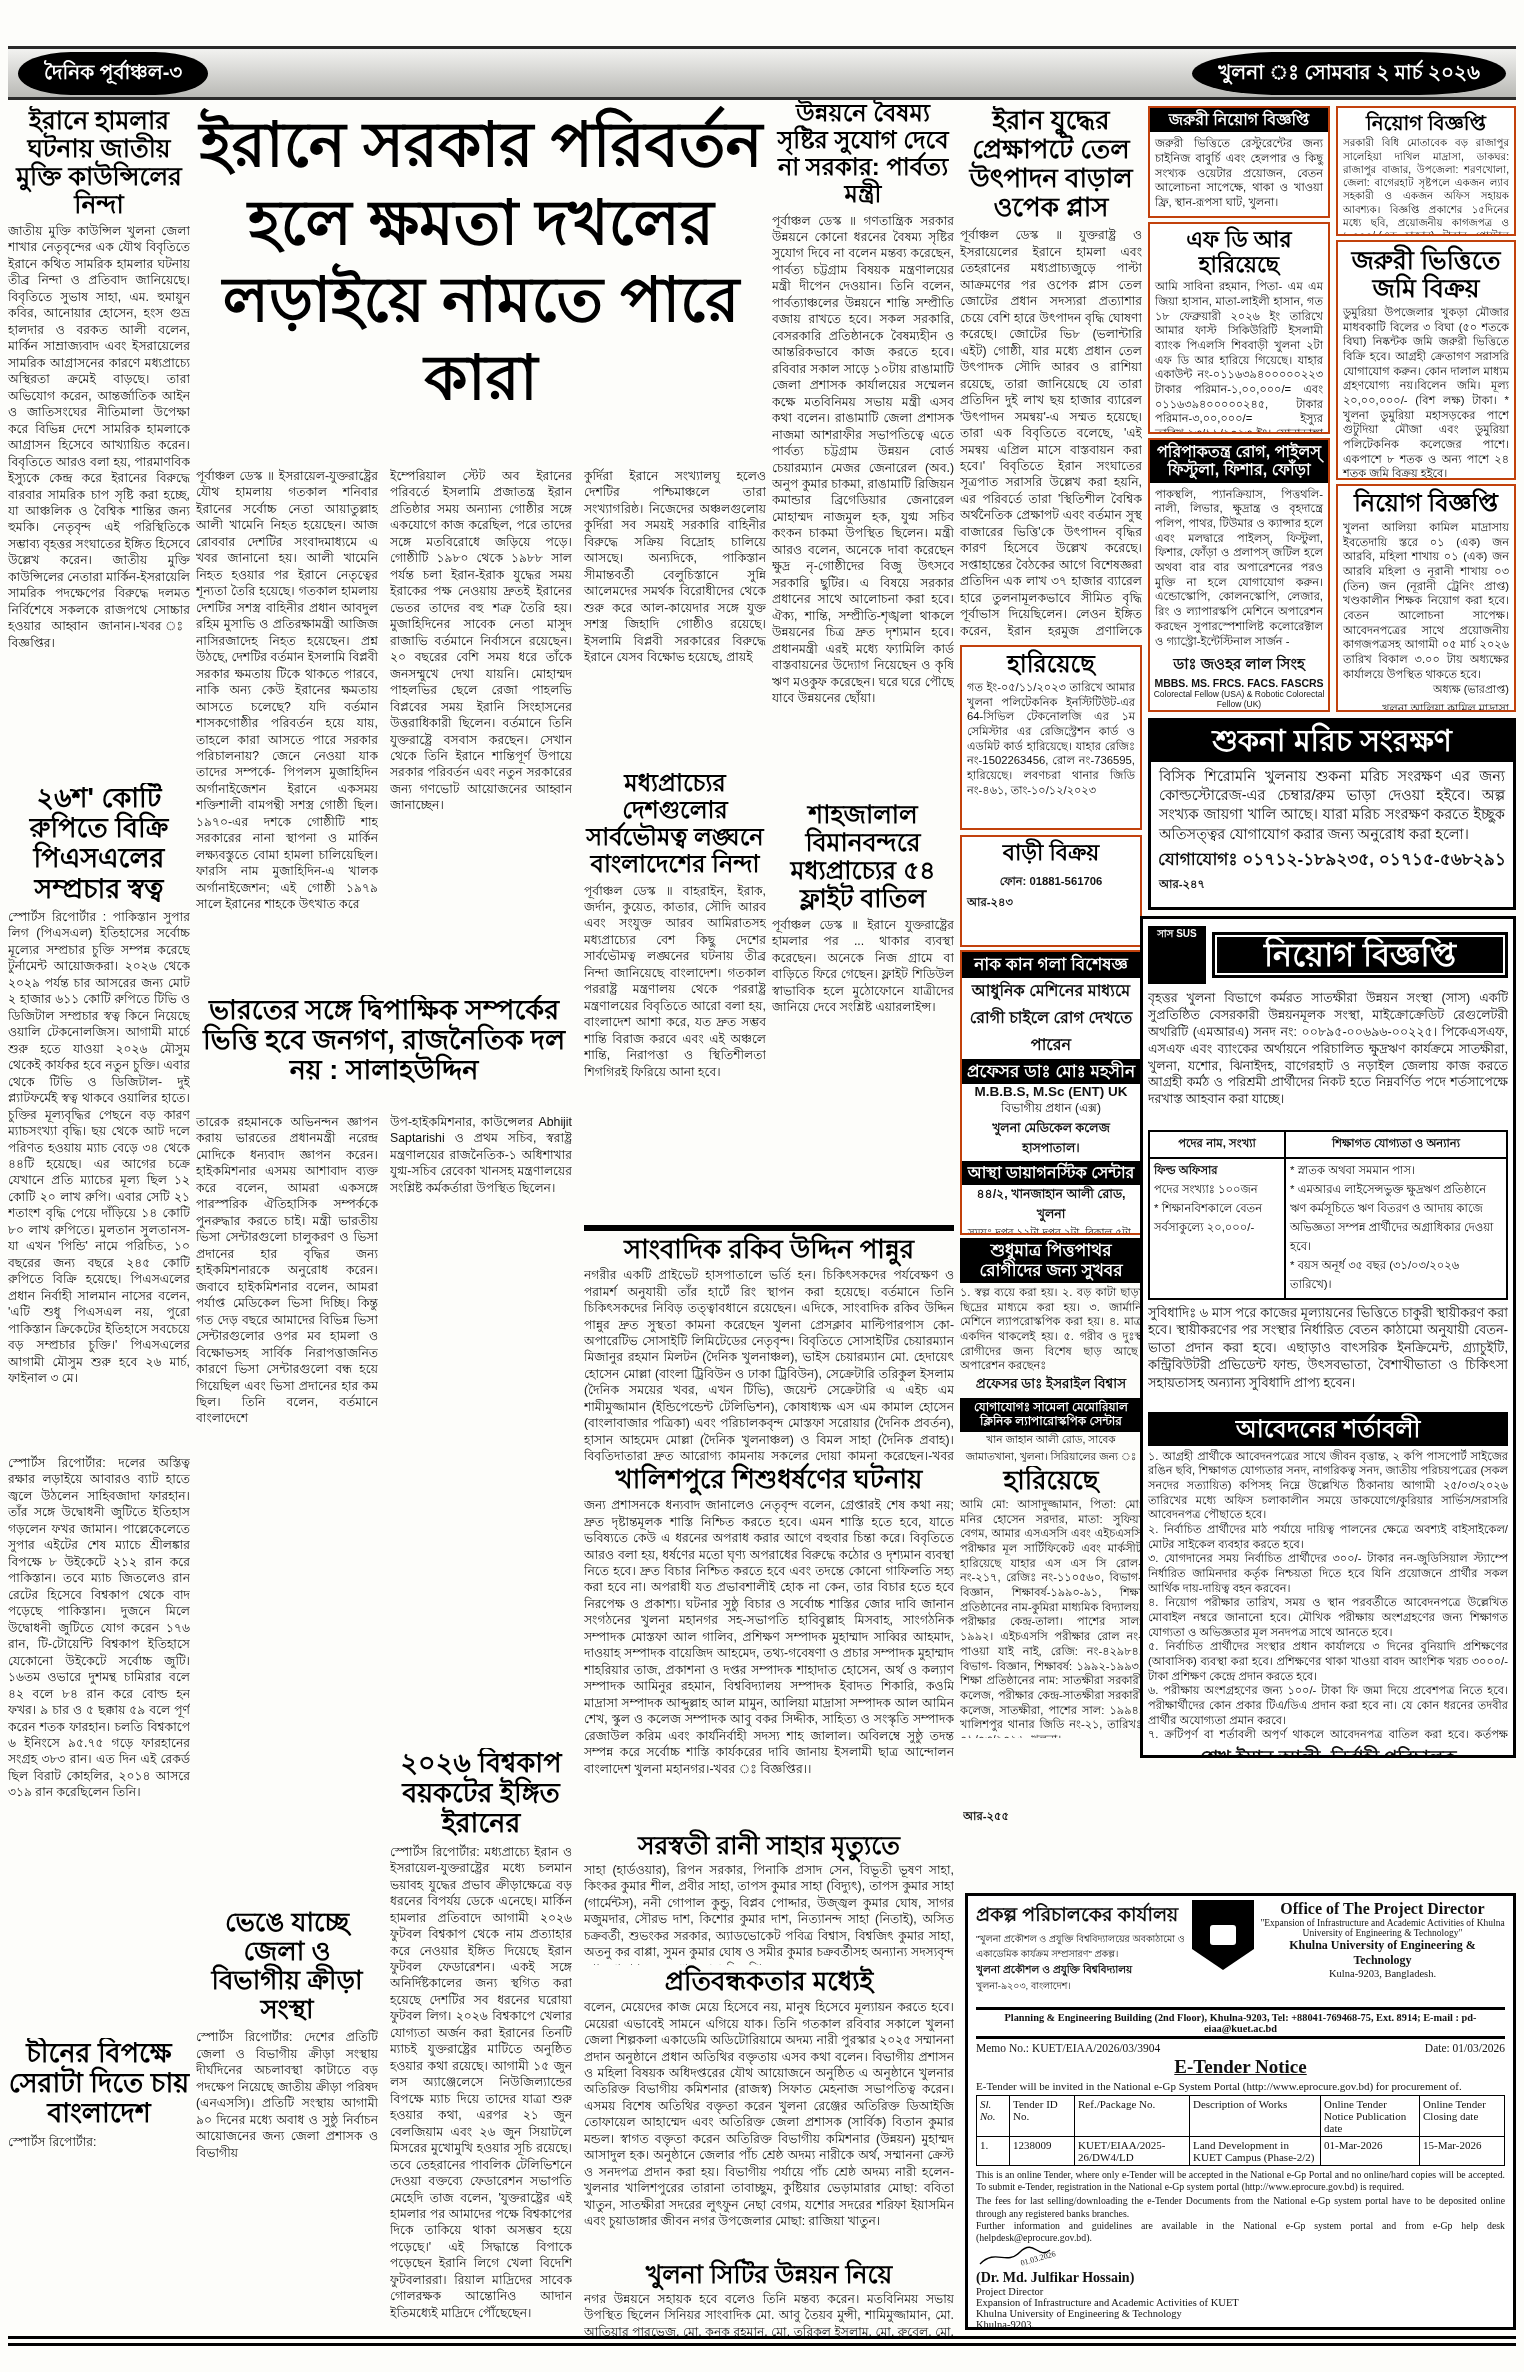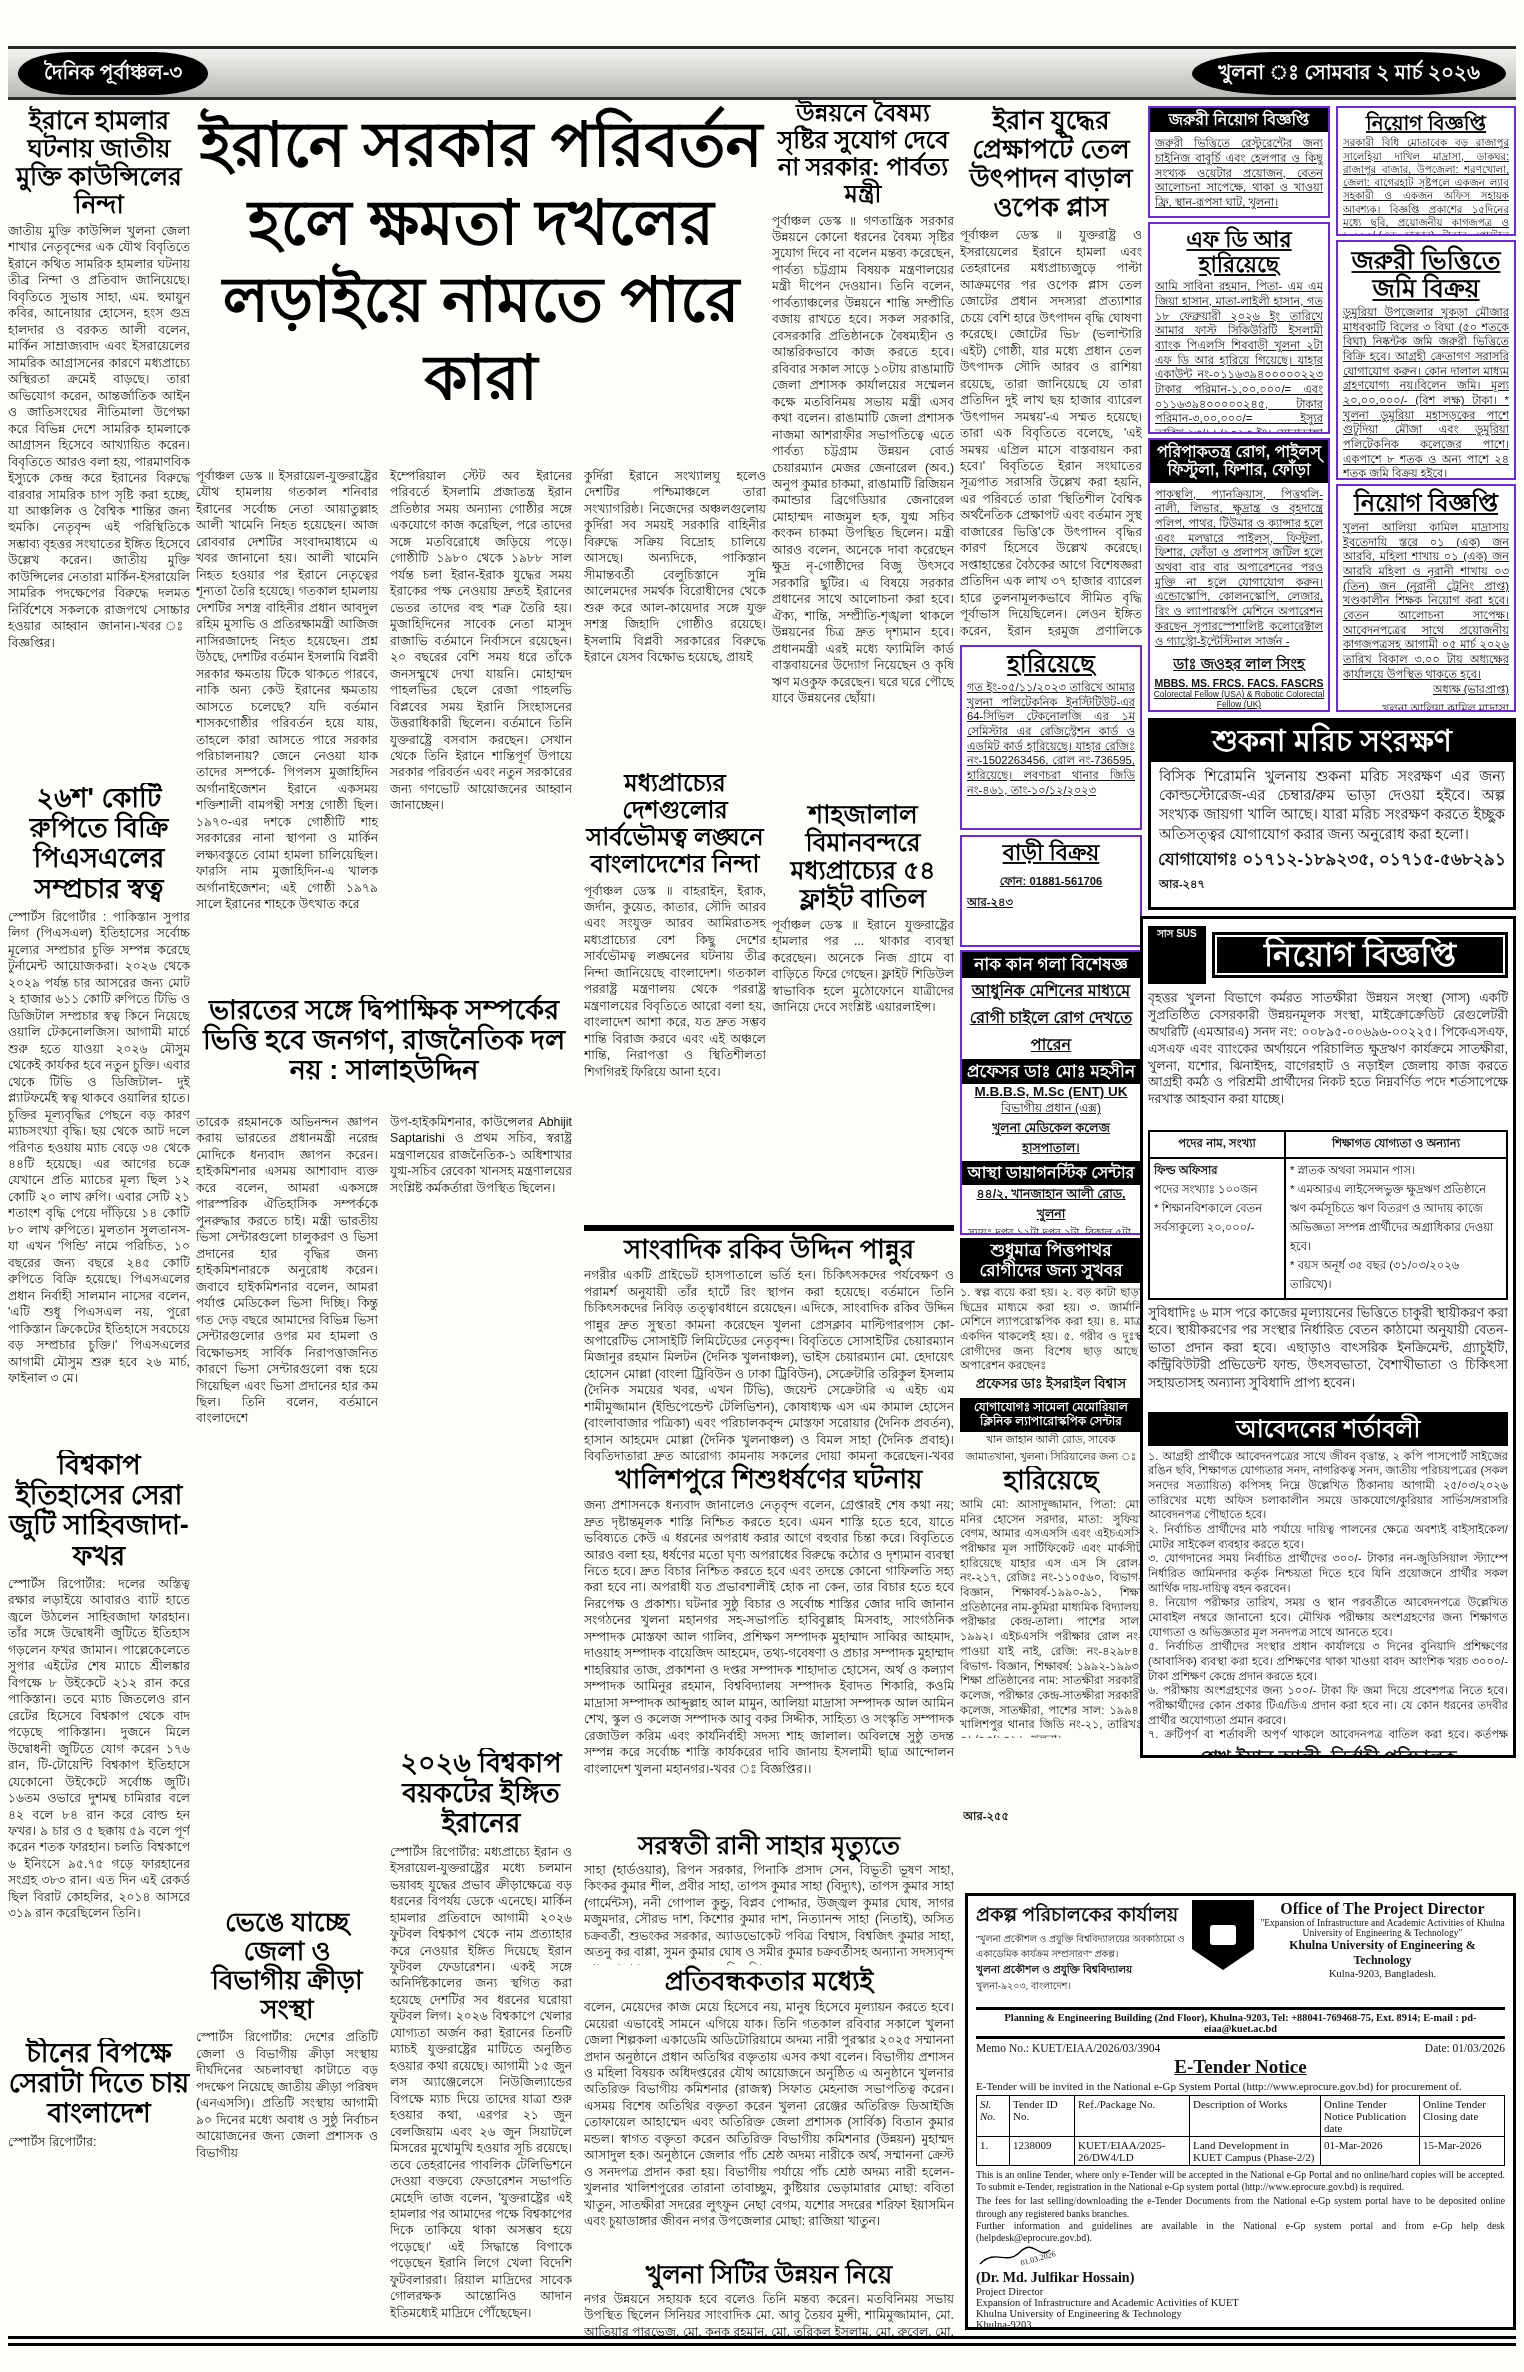--- a/index.html
+++ b/index.html
@@ -2,21 +2,21 @@
 <html><head>
 <meta charset="utf-8">
 <style>
   html,body{margin:0;padding:0;background:#e8e8e4;}
   #page{position:relative;width:1524px;height:2372px;background:#fdfdfa;color:#111;
         font-family:"Liberation Sans",sans-serif;overflow:hidden;}
   .abs{position:absolute;overflow:hidden;}
   .j{text-align:justify;font-size:12.3px;line-height:1.34;word-break:break-word;}
   .sm{font-size:11.3px;line-height:1.3;text-align:justify;}
   .hl{font-weight:bold;text-align:center;line-height:1.12;color:#000;}
-  .box{border:2px solid #6d28d9;background:#fff;box-sizing:border-box;text-decoration:underline;}
+  .box{border:2px solid #c2410c;background:#fff;box-sizing:border-box;}
   .box3{border:3px solid #000;background:#fff;box-sizing:border-box;}
   .bh{background:#000;color:#fff;font-weight:bold;text-align:center;line-height:1.15;padding:3px 2px;}
   .ctr{text-align:center;}
   .b{font-weight:bold;}
   .arno{font-size:11.5px;font-weight:bold;}
   .pad{padding:4px 5px;box-sizing:border-box;}
   .rule-top{border-top:6px solid #000;}
   .masthead{background:linear-gradient(#f2f2f0,#b9b9b5);border-top:3px solid #2a2a2a;border-bottom:3px solid #2a2a2a;display:flex;align-items:center;justify-content:space-between;padding:0 10px;box-sizing:border-box;}
   .pill{background:#000;color:#fff;font-weight:bold;border-radius:50%/90%;padding:5px 26px;font-size:20px;white-space:nowrap;}
   .tbl{width:100%;border-collapse:collapse;}
@@ -38,21 +38,20 @@
 
   <div class="abs" style="left:8px;top:106px;width:182px;height:672px;">
     <div class="hl" style="font-size:25px;">ইরানে হামলার ঘটনায় জাতীয় মুক্তি কাউন্সিলের নিন্দা</div>
     <div class="j" style="margin-top:5px;">জাতীয় মুক্তি কাউন্সিল খুলনা জেলা শাখার নেতৃবৃন্দের এক যৌথ বিবৃতিতে ইরানে কথিত সামরিক হামলার ঘটনায় তীব্র নিন্দা ও প্রতিবাদ জানিয়েছে। বিবৃতিতে সুভাষ সাহা, এম. হুমায়ুন কবির, আনোয়ার হোসেন, হংস গুভ্র হালদার ও বরকত আলী বলেন, মার্কিন সাম্রাজ্যবাদ এবং ইসরায়েলের সামরিক আগ্রাসনের কারণে মধ্যপ্রাচ্যে অস্থিরতা ক্রমেই বাড়ছে। তারা অভিযোগ করেন, আন্তর্জাতিক আইন ও জাতিসংঘের নীতিমালা উপেক্ষা করে বিভিন্ন দেশে সামরিক হামলাকে আগ্রাসন হিসেবে আখ্যায়িত করেন। বিবৃতিতে আরও বলা হয়, পারমাণবিক ইস্যুকে কেন্দ্র করে ইরানের বিরুদ্ধে বারবার সামরিক চাপ সৃষ্টি করা হচ্ছে, যা আঞ্চলিক ও বৈশ্বিক শান্তির জন্য হুমকি। নেতৃবৃন্দ এই পরিস্থিতিকে সম্ভাব্য বৃহত্তর সংঘাতের ইঙ্গিত হিসেবে উল্লেখ করেন। জাতীয় মুক্তি কাউন্সিলের নেতারা মার্কিন-ইসরায়েলি সামরিক পদক্ষেপের বিরুদ্ধে দলমত নির্বিশেষে সকলকে রাজপথে সোচ্চার হওয়ার আহ্বান জানান।-খবর ঃ বিজ্ঞপ্তির।</div>
   </div>
   <div class="abs" style="left:8px;top:783px;width:182px;height:662px;">
     <div class="hl" style="font-size:27px;">২৬শ' কোটি রুপিতে বিক্রি পিএসএলের সম্প্রচার স্বত্ব</div>
     <div class="j" style="margin-top:5px;">স্পোর্টস রিপোর্টার : পাকিস্তান সুপার লিগ (পিএসএল) ইতিহাসের সর্বোচ্চ মূল্যের সম্প্রচার চুক্তি সম্পন্ন করেছে টুর্নামেন্ট আয়োজকরা। ২০২৬ থেকে ২০২৯ পর্যন্ত চার আসরের জন্য মোট ২ হাজার ৬১১ কোটি রুপিতে টিভি ও ডিজিটাল সম্প্রচার স্বত্ব কিনে নিয়েছে ওয়ালি টেকনোলজিস। আগামী মার্চে শুরু হতে যাওয়া ২০২৬ মৌসুম থেকেই কার্যকর হবে নতুন চুক্তি। এবার থেকে টিভি ও ডিজিটাল- দুই প্ল্যাটফর্মেই স্বত্ব থাকবে ওয়ালির হাতে। চুক্তির মূল্যবৃদ্ধির পেছনে বড় কারণ ম্যাচসংখ্যা বৃদ্ধি। ছয় থেকে আট দলে পরিণত হওয়ায় ম্যাচ বেড়ে ৩৪ থেকে ৪৪টি হয়েছে। এর আগের চক্রে যেখানে প্রতি ম্যাচের মূল্য ছিল ১২ কোটি ২০ লাখ রুপি। এবার সেটি ২১ শতাংশ বৃদ্ধি পেয়ে দাঁড়িয়ে ১৪ কোটি ৮০ লাখ রুপিতে। মুলতান সুলতানস- যা এখন 'পিন্ডি' নামে পরিচিত, ১০ বছরের জন্য বছরে ২৪৫ কোটি রুপিতে বিক্রি হয়েছে। পিএসএলের প্রধান নির্বাহী সালমান নাসের বলেন, 'এটি শুধু পিএসএল নয়, পুরো পাকিস্তান ক্রিকেটের ইতিহাসে সবচেয়ে বড় সম্প্রচার চুক্তি।' পিএসএলের আগামী মৌসুম শুরু হবে ২৬ মার্চ, ফাইনাল ৩ মে।</div>
   </div>
   <div class="abs" style="left:8px;top:1450px;width:182px;height:583px;">
-    <div class="hl" style="font-size:27px;">বিশ্বকাপ ইতিহাসের সেরা জুটি সাহিবজাদা-ফখর</div>
     <div class="j" style="margin-top:5px;">স্পোর্টস রিপোর্টার: দলের অস্তিত্ব রক্ষার লড়াইয়ে আবারও ব্যাট হাতে জ্বলে উঠলেন সাহিবজাদা ফারহান। তাঁর সঙ্গে উদ্বোধনী জুটিতে ইতিহাস গড়লেন ফখর জামান। পাল্লেকেলেতে সুপার এইটের শেষ ম্যাচে শ্রীলঙ্কার বিপক্ষে ৮ উইকেটে ২১২ রান করে পাকিস্তান। তবে ম্যাচ জিতলেও রান রেটের হিসেবে বিশ্বকাপ থেকে বাদ পড়েছে পাকিস্তান। দুজনে মিলে উদ্বোধনী জুটিতে যোগ করেন ১৭৬ রান, টি-টোয়েন্টি বিশ্বকাপ ইতিহাসে যেকোনো উইকেটে সর্বোচ্চ জুটি। ১৬তম ওভারে দুশমন্থ চামিরার বলে ৪২ বলে ৮৪ রান করে বোল্ড হন ফখর। ৯ চার ও ৫ ছক্কায় ৫৯ বলে পূর্ণ করেন শতক ফারহান। চলতি বিশ্বকাপে ৬ ইনিংসে ৯৫.৭৫ গড়ে ফারহানের সংগ্রহ ৩৮৩ রান। এত দিন এই রেকর্ড ছিল বিরাট কোহলির, ২০১৪ আসরে ৩১৯ রান করেছিলেন তিনি।</div>
   </div>
   <div class="abs" style="left:8px;top:2038px;width:182px;height:292px;">
     <div class="hl" style="font-size:27px;">চীনের বিপক্ষে সেরাটা দিতে চায় বাংলাদেশ</div>
     <div class="j" style="margin-top:5px;">স্পোর্টস রিপোর্টার:</div>
   </div>
 
   <div class="abs hl" style="left:196px;top:106px;width:570px;height:350px;font-size:62px;line-height:1.25;">ইরানে সরকার পরিবর্তন হলে ক্ষমতা দখলের লড়াইয়ে নামতে পারে কারা</div>
   <div class="abs j" style="left:196px;top:468px;width:182px;height:522px;">পূর্বাঞ্চল ডেস্ক ॥ ইসরায়েল-যুক্তরাষ্ট্রের যৌথ হামলায় গতকাল শনিবার ইরানের সর্বোচ্চ নেতা আয়াতুল্লাহ আলী খামেনি নিহত হয়েছেন। আজ রোববার দেশটির সংবাদমাধ্যমে এ খবর জানানো হয়। আলী খামেনি নিহত হওয়ার পর ইরানে নেতৃত্বের শূন্যতা তৈরি হয়েছে। গতকাল হামলায় দেশটির সশস্ত্র বাহিনীর প্রধান আবদুল রহিম মুসাভি ও প্রতিরক্ষামন্ত্রী আজিজ নাসিরজাদেহ নিহত হয়েছেন। প্রশ্ন উঠছে, দেশটির বর্তমান ইসলামি বিপ্লবী সরকার ক্ষমতায় টিকে থাকতে পারবে, নাকি অন্য কেউ ইরানের ক্ষমতায় আসতে চলেছে? যদি বর্তমান শাসকগোষ্ঠীর পরিবর্তন হয়ে যায়, তাহলে কারা আসতে পারে সরকার পরিচালনায়? জেনে নেওয়া যাক তাদের সম্পর্কে- পিপলস মুজাহিদিন অর্গানাইজেশন ইরানে একসময় শক্তিশালী বামপন্থী সশস্ত্র গোষ্ঠী ছিল। ১৯৭০-এর দশকে গোষ্ঠীটি শাহ সরকারের নানা স্থাপনা ও মার্কিন লক্ষ্যবস্তুতে বোমা হামলা চালিয়েছিল। ফারসি নাম মুজাহিদিন-এ খালক অর্গানাইজেশন; এই গোষ্ঠী ১৯৭৯ সালে ইরানের শাহকে উৎখাত করে</div>
   <div class="abs j" style="left:390px;top:468px;width:182px;height:522px;">ইম্পেরিয়াল স্টেট অব ইরানের পরিবর্তে ইসলামি প্রজাতন্ত্র ইরান প্রতিষ্ঠার সময় অন্যান্য গোষ্ঠীর সঙ্গে একযোগে কাজ করেছিল, পরে তাদের সঙ্গে মতবিরোধে জড়িয়ে পড়ে। গোষ্ঠীটি ১৯৮০ থেকে ১৯৮৮ সাল পর্যন্ত চলা ইরান-ইরাক যুদ্ধের সময় ইরাকের পক্ষ নেওয়ায় দ্রুতই ইরানের ভেতর তাদের বহু শত্রু তৈরি হয়। মুজাহিদিনের সাবেক নেতা মাসুদ রাজাভি বর্তমানে নির্বাসনে রয়েছেন। ২০ বছরের বেশি সময় ধরে তাঁকে জনসম্মুখে দেখা যায়নি। মোহাম্মদ পাহলভির ছেলে রেজা পাহলভি বিপ্লবের সময় ইরানি সিংহাসনের উত্তরাধিকারী ছিলেন। বর্তমানে তিনি যুক্তরাষ্ট্রে বসবাস করছেন। সেখান থেকে তিনি ইরানে শান্তিপূর্ণ উপায়ে সরকার পরিবর্তন এবং নতুন সরকারের জন্য গণভোট আয়োজনের আহ্বান জানাচ্ছেন।</div>

